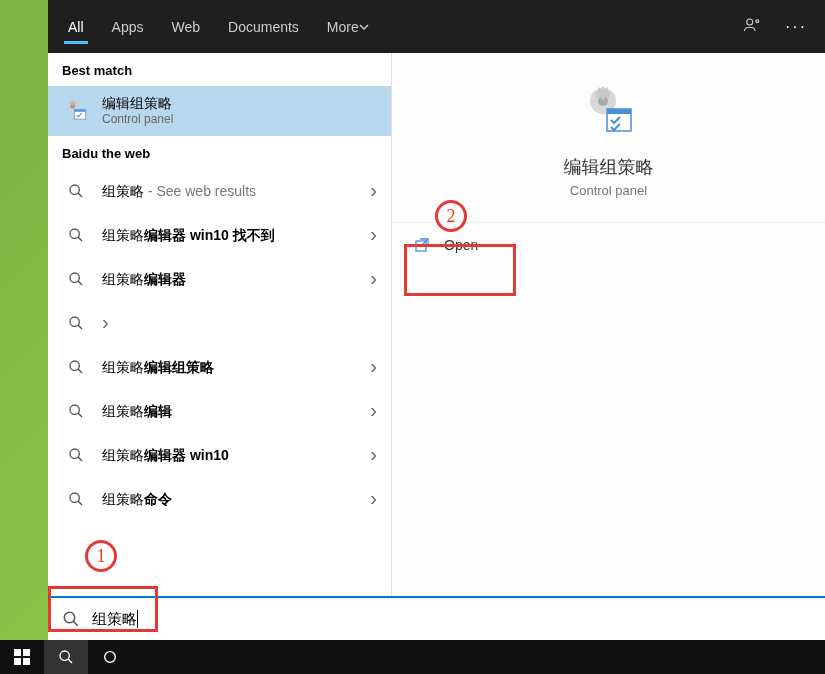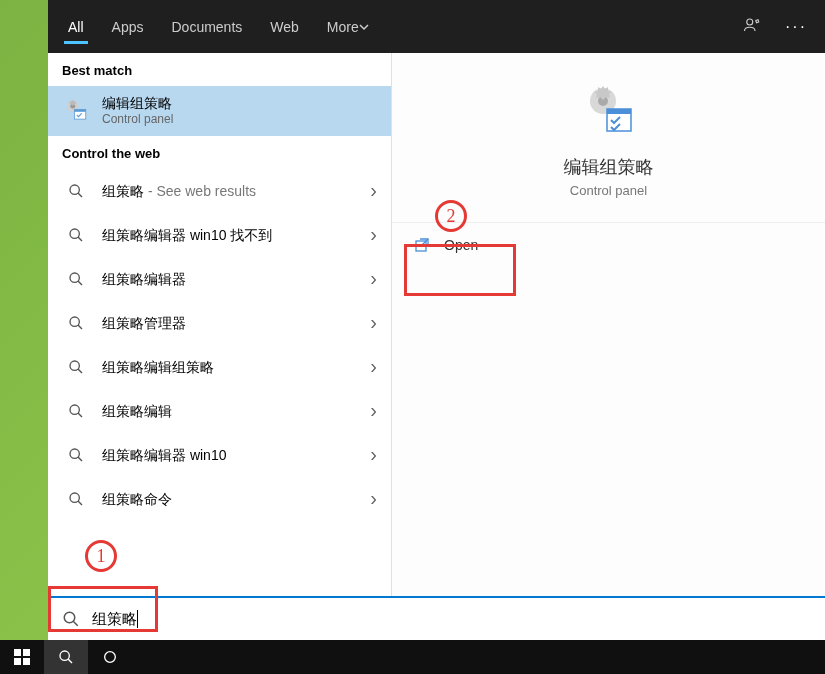--- a/index.html
+++ b/index.html
@@ -23,21 +23,21 @@
     
     .section-header { padding: 10px 14px 8px; font-size: 13px; font-weight: 600; color: #000; }
     
     .result-item { display: flex; align-items: center; padding: 8px 14px; gap: 12px; cursor: pointer; position: relative; }
     .result-item.selected { background: #b8d8f0; }
     .result-item .icon-wrap { width: 28px; height: 28px; display: flex; align-items: center; justify-content: center; flex-shrink: 0; }
     .result-item .text-wrap { flex: 1; min-width: 0; }
     .result-item .title { font-size: 14px; color: #000; line-height: 1.3; }
     .result-item .subtitle { font-size: 12px; color: #666; line-height: 1.3; }
     .result-item .chevron { color: #666; font-size: 14px; }
-    .result-item .bold { font-weight: 400; }
+    .result-item .bold { font-weight: 700; }
     .result-item .gray { color: #777; }
     
     .gear-icon { width: 26px; height: 26px; }
     .search-icon-sm { width: 16px; height: 16px; stroke: #555; fill: none; stroke-width: 2; }
     
     .detail-pane { padding: 30px 20px 0; display: flex; flex-direction: column; align-items: center; }
     .detail-icon { width: 56px; height: 56px; margin-bottom: 16px; }
     .detail-title { font-size: 18px; color: #333; margin-bottom: 4px; }
     .detail-subtitle { font-size: 13px; color: #777; margin-bottom: 24px; }
     .detail-actions { width: 100%; }
@@ -61,22 +61,22 @@
     .watermark .brand { font-size: 20px; font-weight: normal; letter-spacing: 1px; }
     .watermark .cn { font-size: 18px; }
   </style>
 </head>
 <body>
 
 <div class="search-panel">
   <div class="tabs">
     <div class="tab active">All</div>
     <div class="tab">Apps</div>
+    <div class="tab">Web</div>
     <div class="tab">Documents</div>
-    <div class="tab">Web</div>
     <div class="tab tab-more">
       <span>More</span>
       <svg viewBox="0 0 10 10">
           <path d="M1 3 L5 7 L9 3" stroke="#ccc" stroke-width="1.5" fill="none"></path>
         </svg>
     </div>
     <div class="tabs-spacer"></div>
     <div class="tab-icon">
       <svg width="18" height="18" viewBox="0 0 24 24" fill="none" stroke="#ccc" stroke-width="1.5">
           <circle cx="9" cy="8" r="4"></circle>
@@ -101,21 +101,21 @@
             <rect x="14" y="14" width="14" height="3" fill="#5b9bd5"></rect>
             <path d="M17 21l2 2 4-4" stroke="#5b9bd5" stroke-width="1.5" fill="none"></path>
           </svg>
         </div>
         <div class="text-wrap">
           <div class="title">编辑组策略</div>
           <div class="subtitle">Control panel</div>
         </div>
       </div>
 
-      <div class="section-header">Control the web</div>
+      <div class="section-header">Baidu the web</div>
 
       <div id="web-results-container">
           <div class="result-item">
             <div class="icon-wrap">
               <svg class="search-icon-sm" viewBox="0 0 24 24">
                 <circle cx="10" cy="10" r="7"></circle>
                 <line x1="15" y1="15" x2="21" y2="21"></line>
               </svg>
             </div>
             <div class="text-wrap">
@@ -146,23 +146,20 @@
               <div class="title"><span>组策略</span><span class="bold">编辑器</span><span class="gray"></span></div>
             </div>
             <div class="chevron" style="font-size: 20px;">›</div>
           </div>
           <div class="result-item">
             <div class="icon-wrap">
               <svg class="search-icon-sm" viewBox="0 0 24 24">
                 <circle cx="10" cy="10" r="7"></circle>
                 <line x1="15" y1="15" x2="21" y2="21"></line>
               </svg>
-            </div>
-            <div class="text-wrap">
-              <div class="title"><span>组策略</span><span class="bold">管理器</span><span class="gray"></span></div>
             </div>
             <div class="chevron" style="font-size: 20px;">›</div>
           </div>
           <div class="result-item">
             <div class="icon-wrap">
               <svg class="search-icon-sm" viewBox="0 0 24 24">
                 <circle cx="10" cy="10" r="7"></circle>
                 <line x1="15" y1="15" x2="21" y2="21"></line>
               </svg>
             </div>

